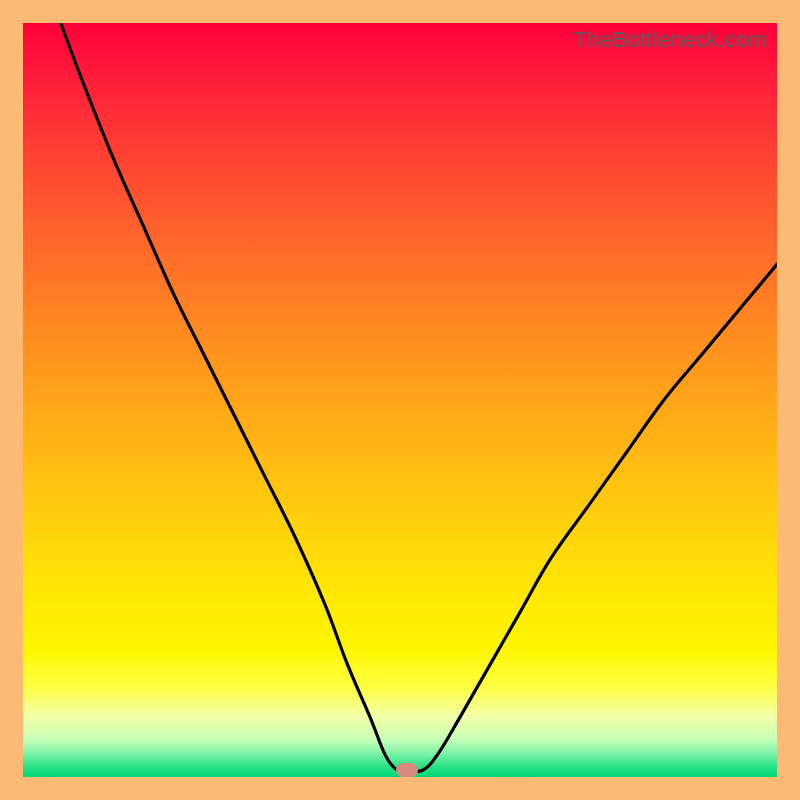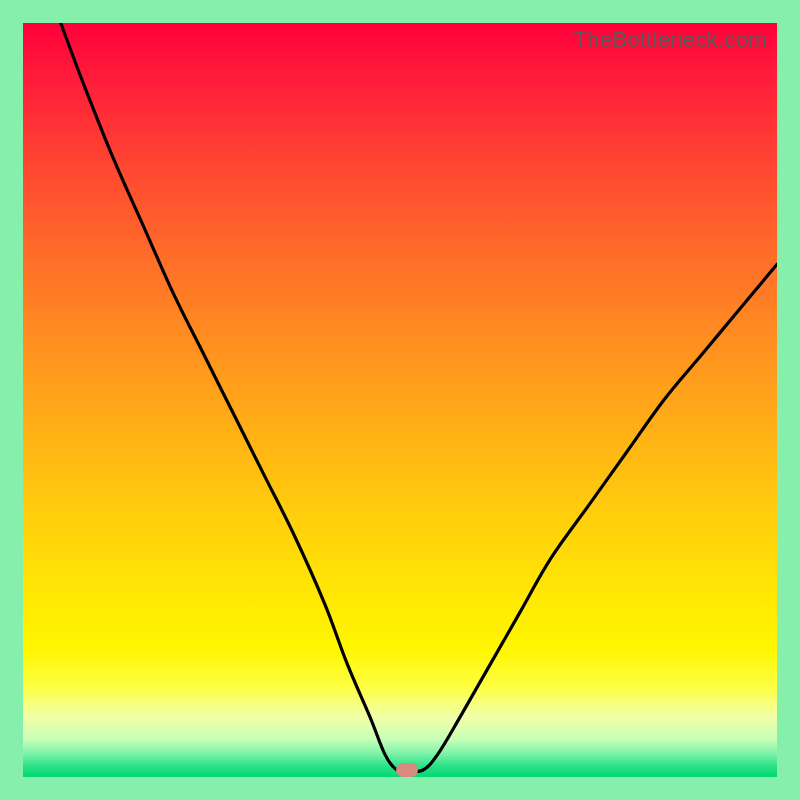--- a/index.html
+++ b/index.html
@@ -8,21 +8,21 @@
     width: 800px;
     height: 800px;
     background: #000000;
     overflow: hidden;
     font-family: Arial, Helvetica, sans-serif;
   }
   .stage {
     position: relative;
     width: 800px;
     height: 800px;
-    background: #86efac;
+    background: #fdba74;
   }
   .plot {
     position: absolute;
     left: 23px;
     top: 23px;
     width: 754px;
     height: 754px;
     overflow: hidden;
   }
   .gradient-bg {

